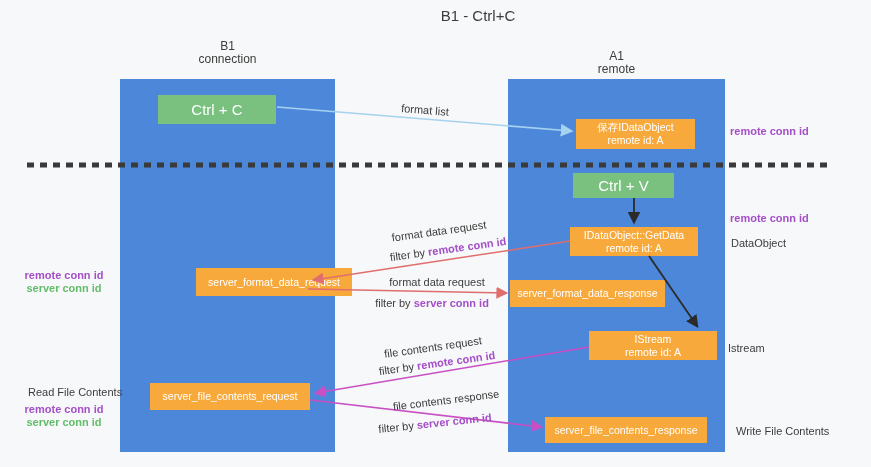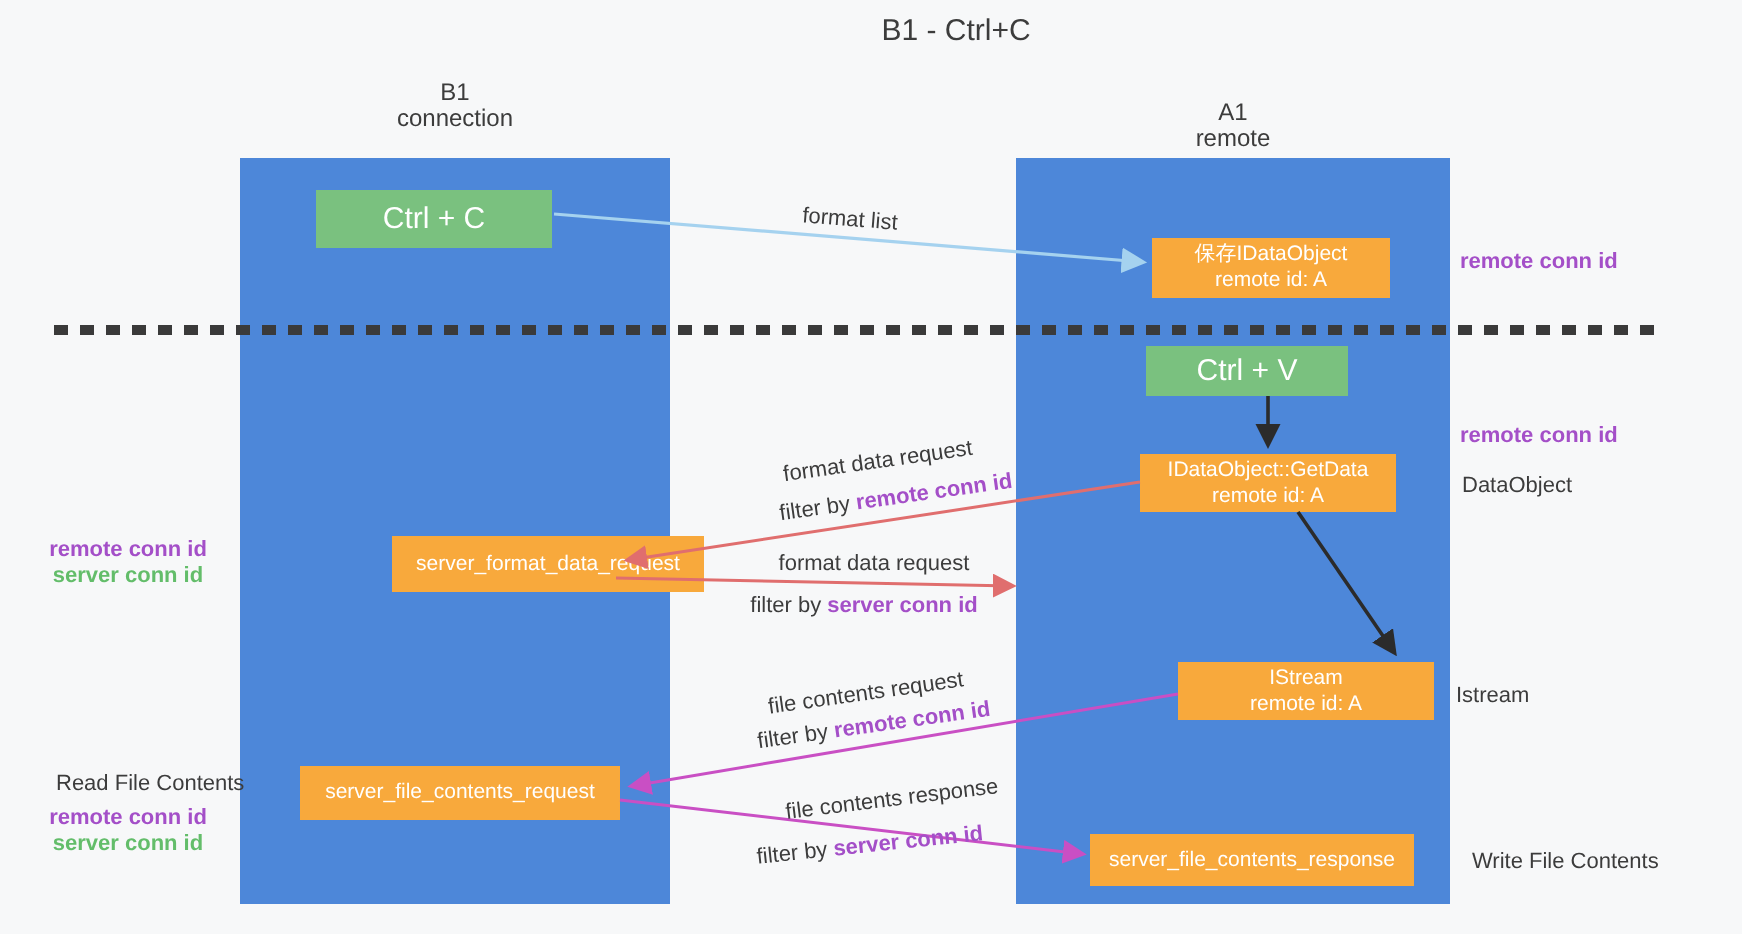--- a/index.html
+++ b/index.html
@@ -59,20 +59,23 @@
   </div>
   <div class="box green" style="left:573px; top:173px; width:101px; height:25px;">
     <span>Ctrl + V</span>
   </div>
   <div class="box orange" style="left:570px; top:227px; width:128px; height:29px;">
     <span>IDataObject::GetData</span>
     <span>remote id: A</span>
   </div>
   <div class="box orange" style="left:152px; top:268px; width:156px; height:28px;margin-left:44px;">
     <span>server_format_data_request</span>
+  </div>
+  <div class="box orange" style="left:510px; top:280px; width:155px; height:27px;">
+    <span>server_format_data_response</span>
   </div>
   <div class="box orange" style="left:589px; top:331px; width:128px; height:29px;">
     <span>IStream</span>
     <span>remote id: A</span>
   </div>
   <div class="box orange" style="left:150px; top:383px; width:160px; height:27px;">
     <span>server_file_contents_request</span>
   </div>
   <div class="box orange" style="left:545px; top:417px; width:162px; height:26px;">
     <span>server_file_contents_response</span>

